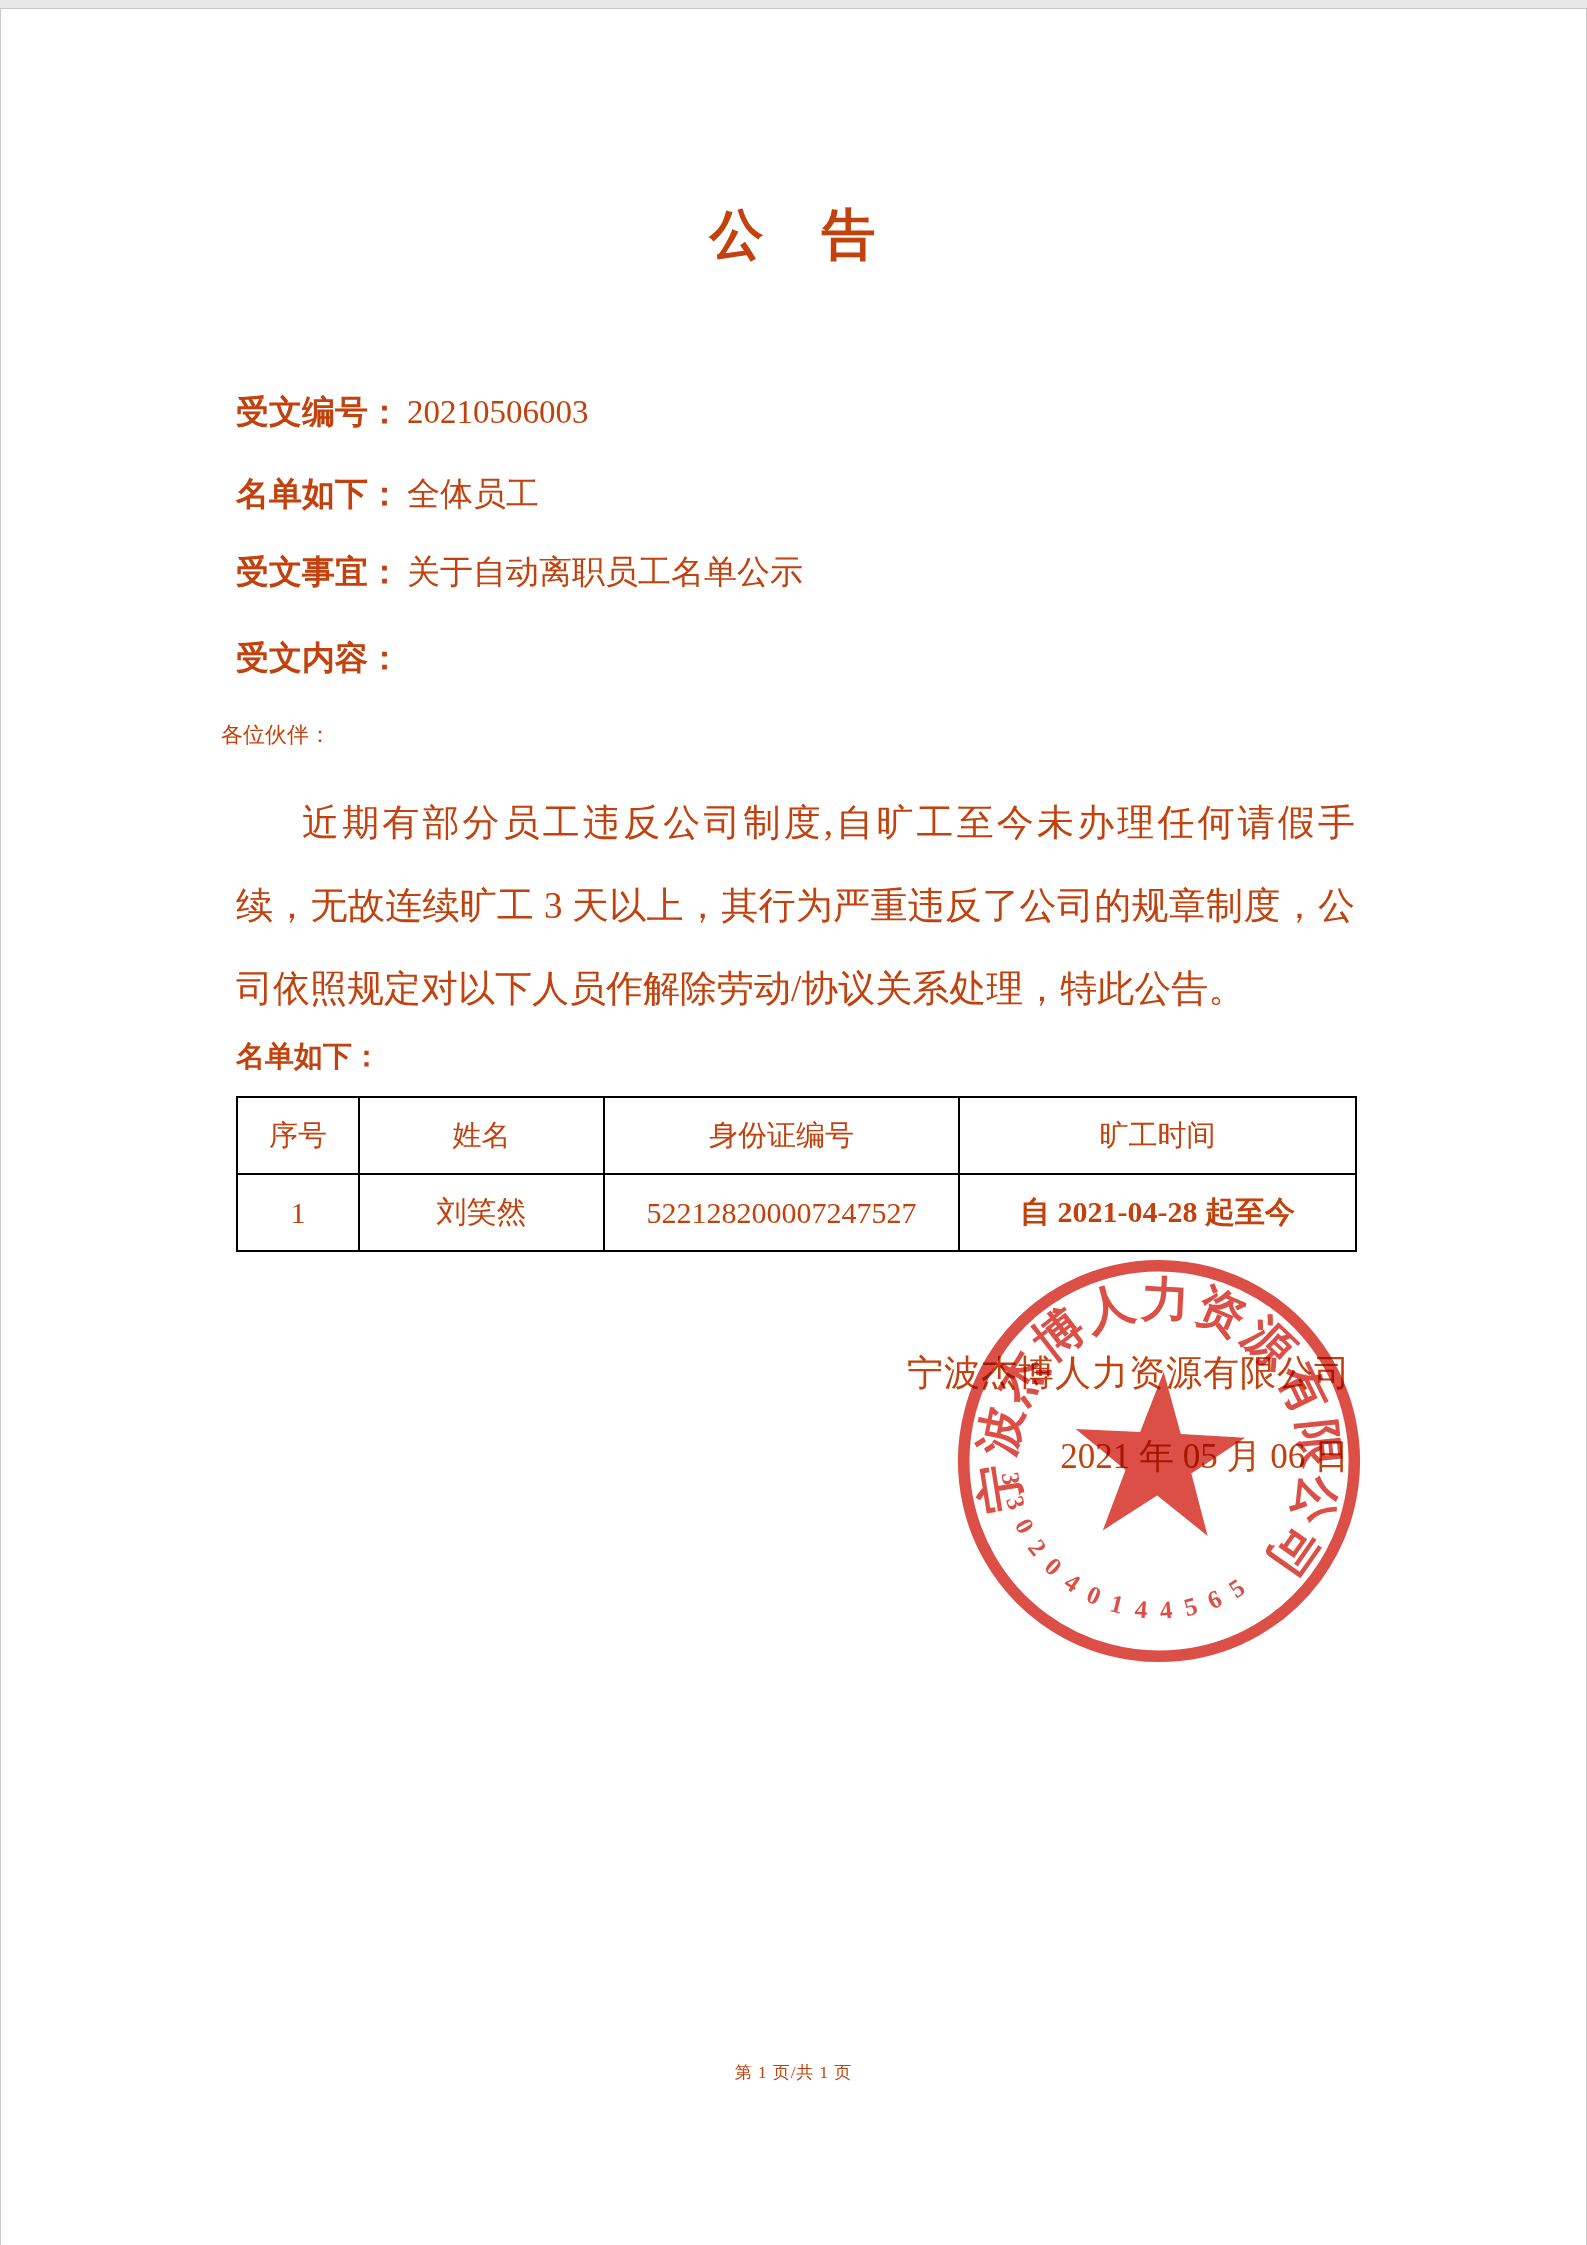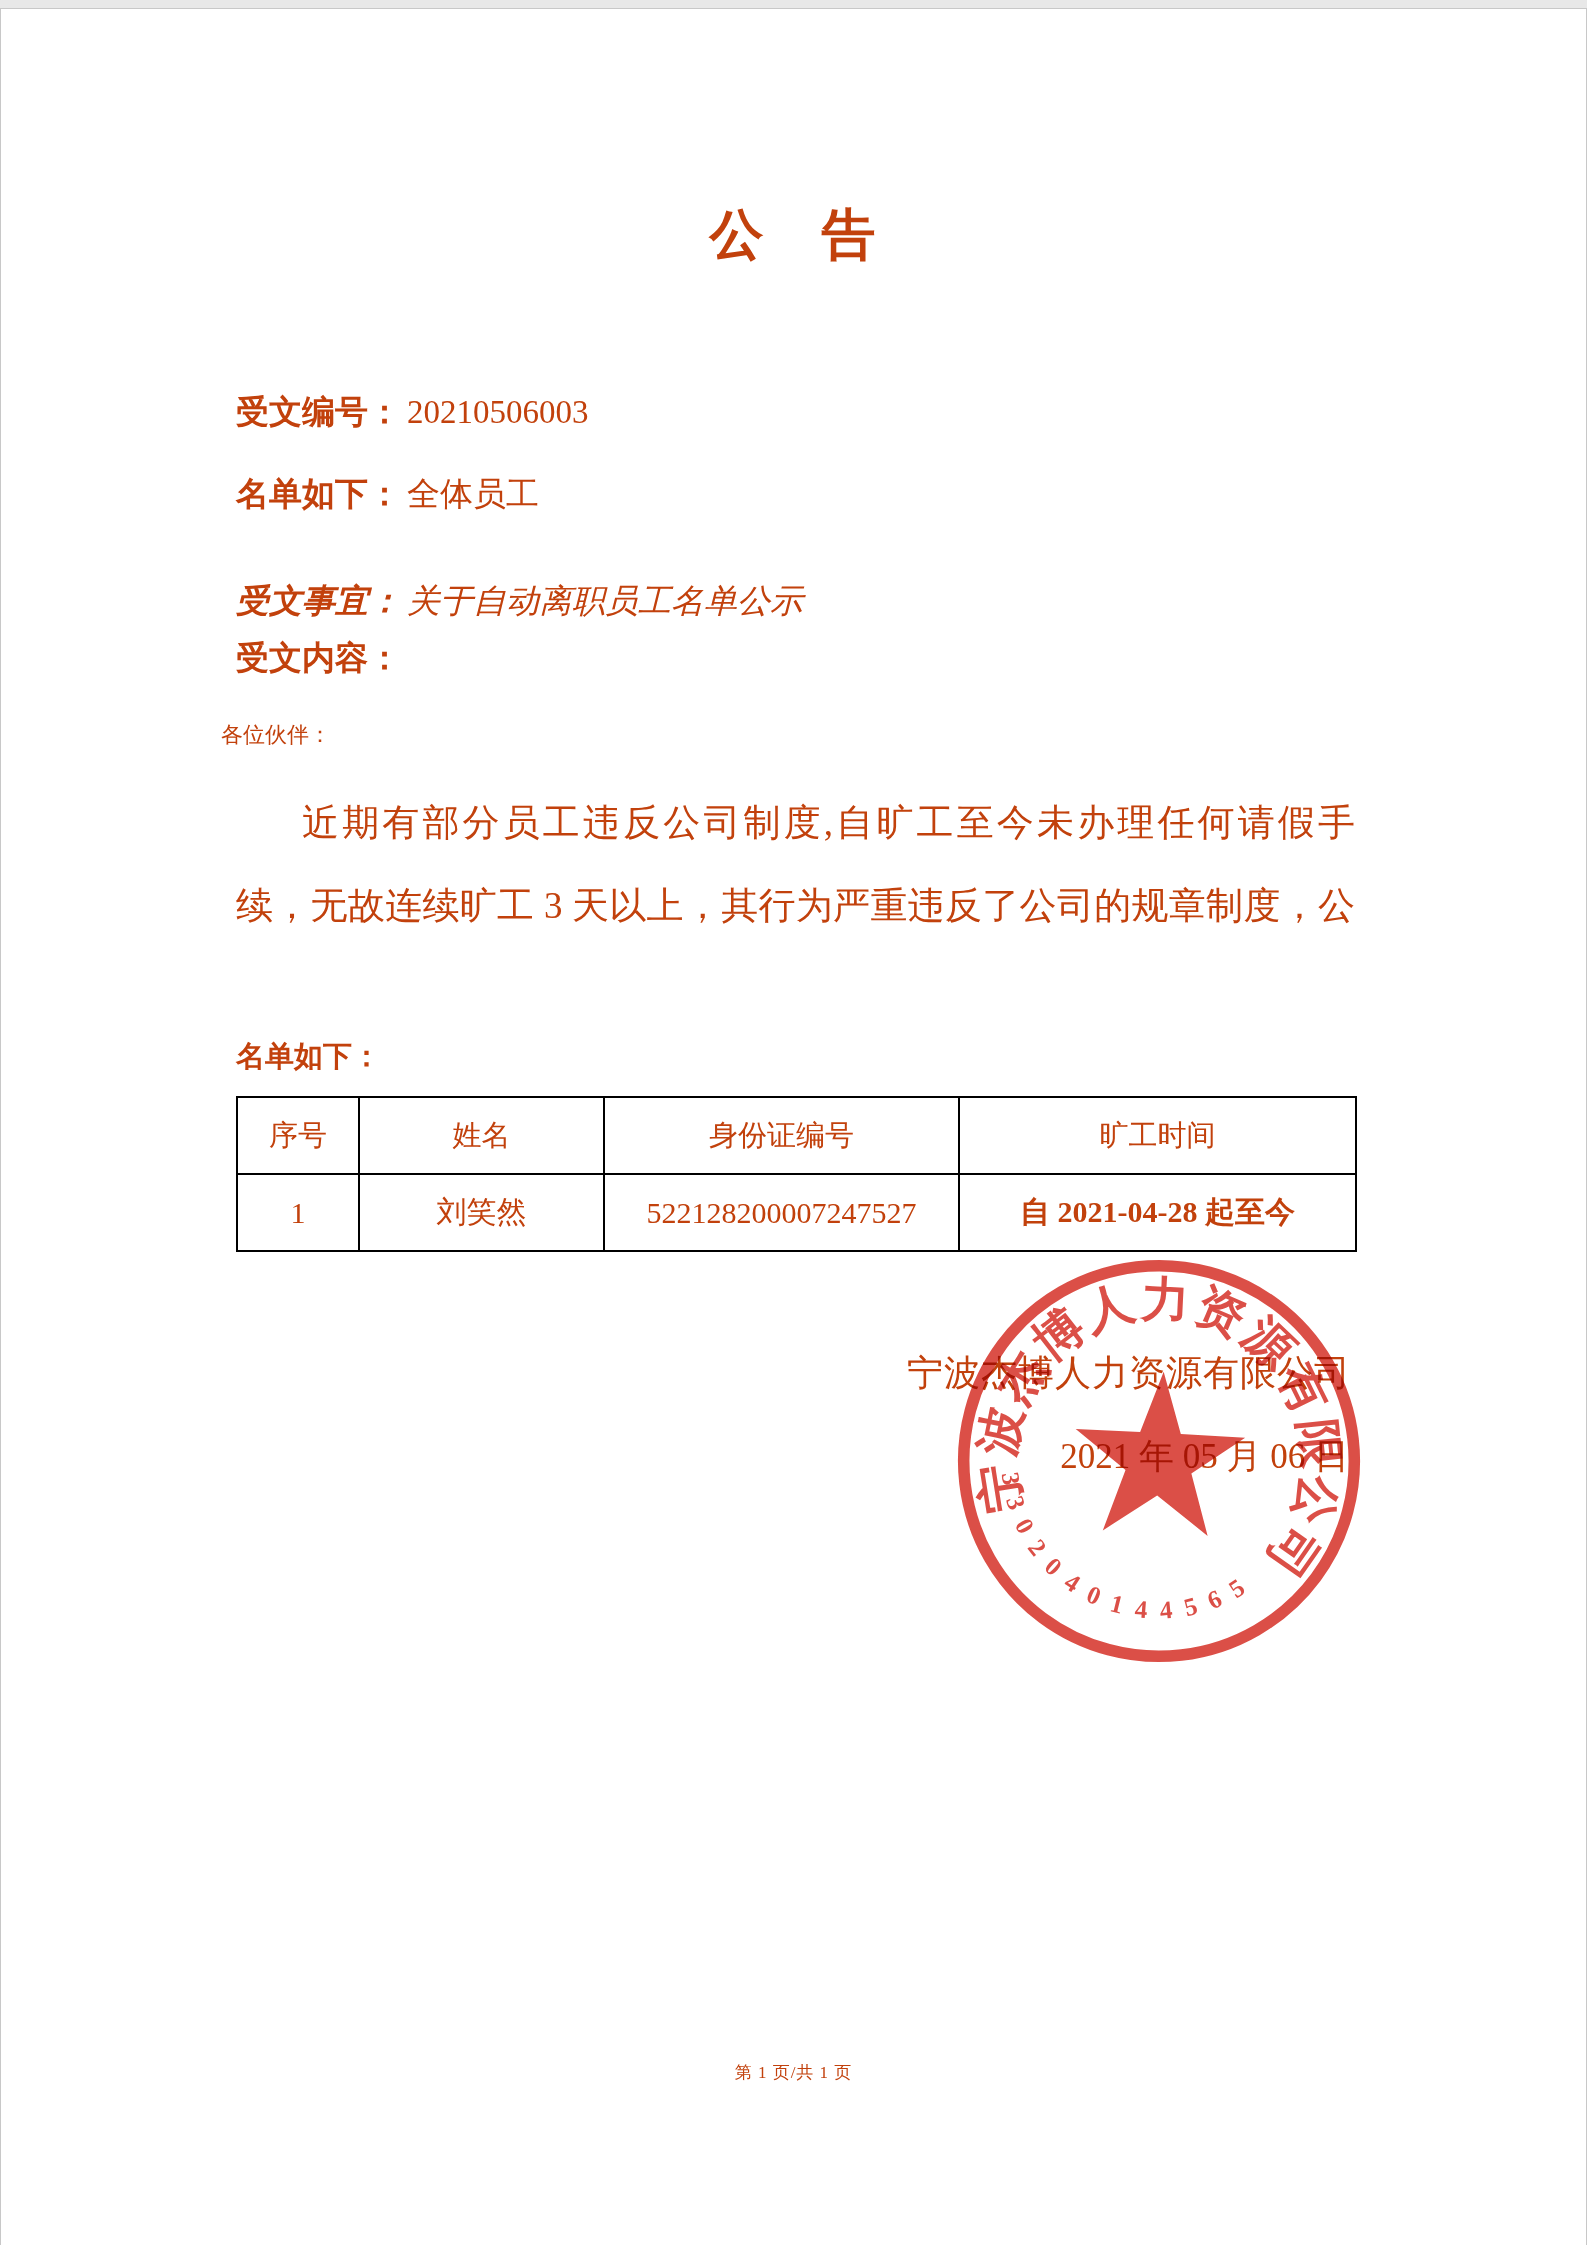--- a/index.html
+++ b/index.html
@@ -27,21 +27,21 @@
   .field {
     position: absolute;
     left: 235px;
     font-size: 33px;
     white-space: nowrap;
   }
   .field .flabel { font-weight: bold; }
   .field .fvalue { font-weight: normal; margin-left: 6px; }
   .f0 { top: 381px; }
   .f1 { top: 463px; }
-  .f2 { top: 570px; font-style: italic; }
+  .f2 { top: 541px; }
   .f3 { top: 627px; }
   .salutation {
     position: absolute;
     top: 711px; left: 220px;
     font-size: 22px;
   }
   .para {
     position: absolute;
     top: 772px; left: 235px;
     width: 1119px;
@@ -125,20 +125,21 @@
   </div>
   <div class="field f3">
     <span class="flabel">受文内容：</span><span class="fvalue"></span>
   </div>
 
   <div class="salutation">各位伙伴：</div>
 
   <div class="para">
     <div class="pline pline-first pline-just">近期有部分员工违反公司制度,自旷工至今未办理任何请假手</div>
     <div class="pline pline-just">续，无故连续旷工 3 天以上，其行为严重违反了公司的规章制度，公</div>
+    <div class="pline">司依照规定对以下人员作解除劳动/协议关系处理，特此公告。</div>
   </div>
 
   <div class="list-label">名单如下：</div>
 
   <table class="roster">
     <colgroup>
       <col style="width:122px">
         <col style="width:245px">
         <col style="width:355px">
         <col style="width:397px">

